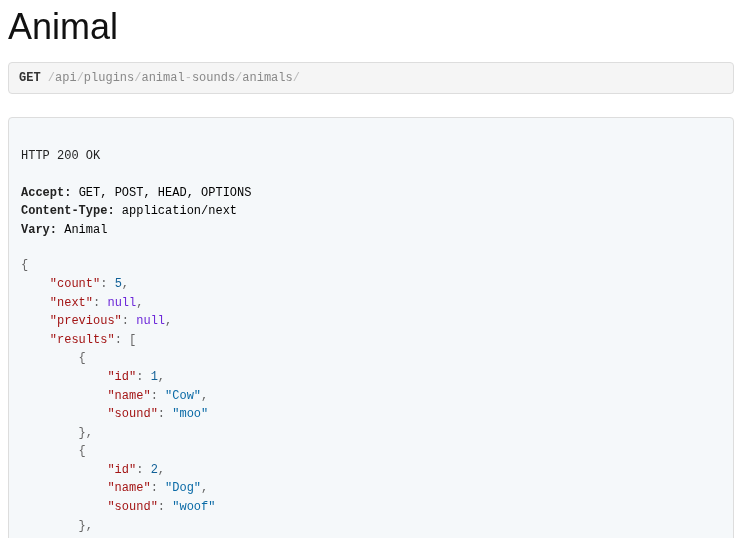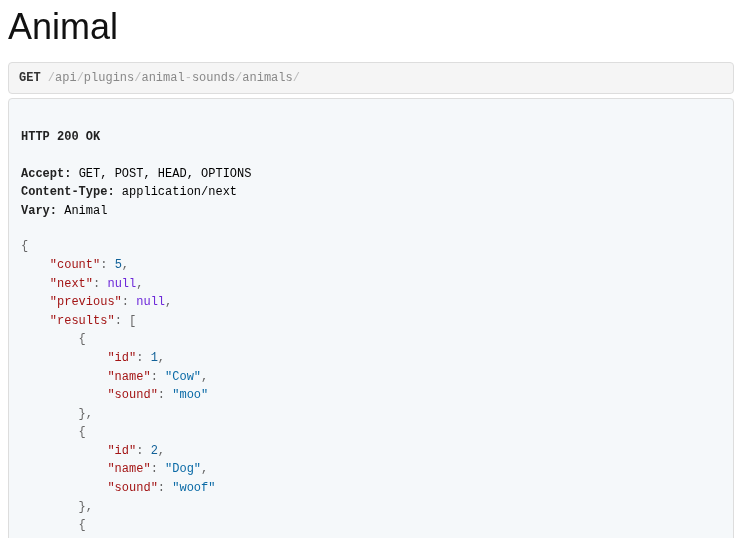--- a/index.html
+++ b/index.html
@@ -17,42 +17,42 @@
     margin: 2px 0 14px 0;
     color: #111;
   }
   .request-bar {
     border: 1px solid #ddd;
     border-radius: 4px;
     background: #f5f5f5;
     padding: 8px 10px;
     font-family: "SFMono-Regular", Consolas, "Liberation Mono", Menlo, monospace;
     font-size: 12px;
-    margin-bottom: 4px;
+    margin-bottom: 23px;
   }
   .request-bar .method {
     font-weight: bold;
     color: #333;
   }
   .request-bar .path-seg { color: #888; }
   .request-bar .path-slash { color: #bbb; }
   .response-block {
     border: 1px solid #ddd;
     border-radius: 4px;
     background: #f5f8fa;
     padding: 10px 12px 0 12px;
     font-family: "SFMono-Regular", Consolas, "Liberation Mono", Menlo, monospace;
     font-size: 12px;
     line-height: 1.55;
     white-space: pre;
     overflow: hidden;
   }
   .hdr-key { font-weight: bold; color: #222; }
   .hdr-val { color: #000000; }
-  .status-line { font-weight: bold; color: #222; }
+  .status-line { font-weight: normal; color: #222; }
   .tok-key   { color: #a31515; } 
   .tok-punc  { color: #666; }
   .tok-num   { color: #116198; }
   .tok-null  { color: #6d28d9; }
   .tok-str   { color: #0a6aa6; }
   .gap { display:block; height: 1.4em; }
 </style>
 </head>
 <body>
 

